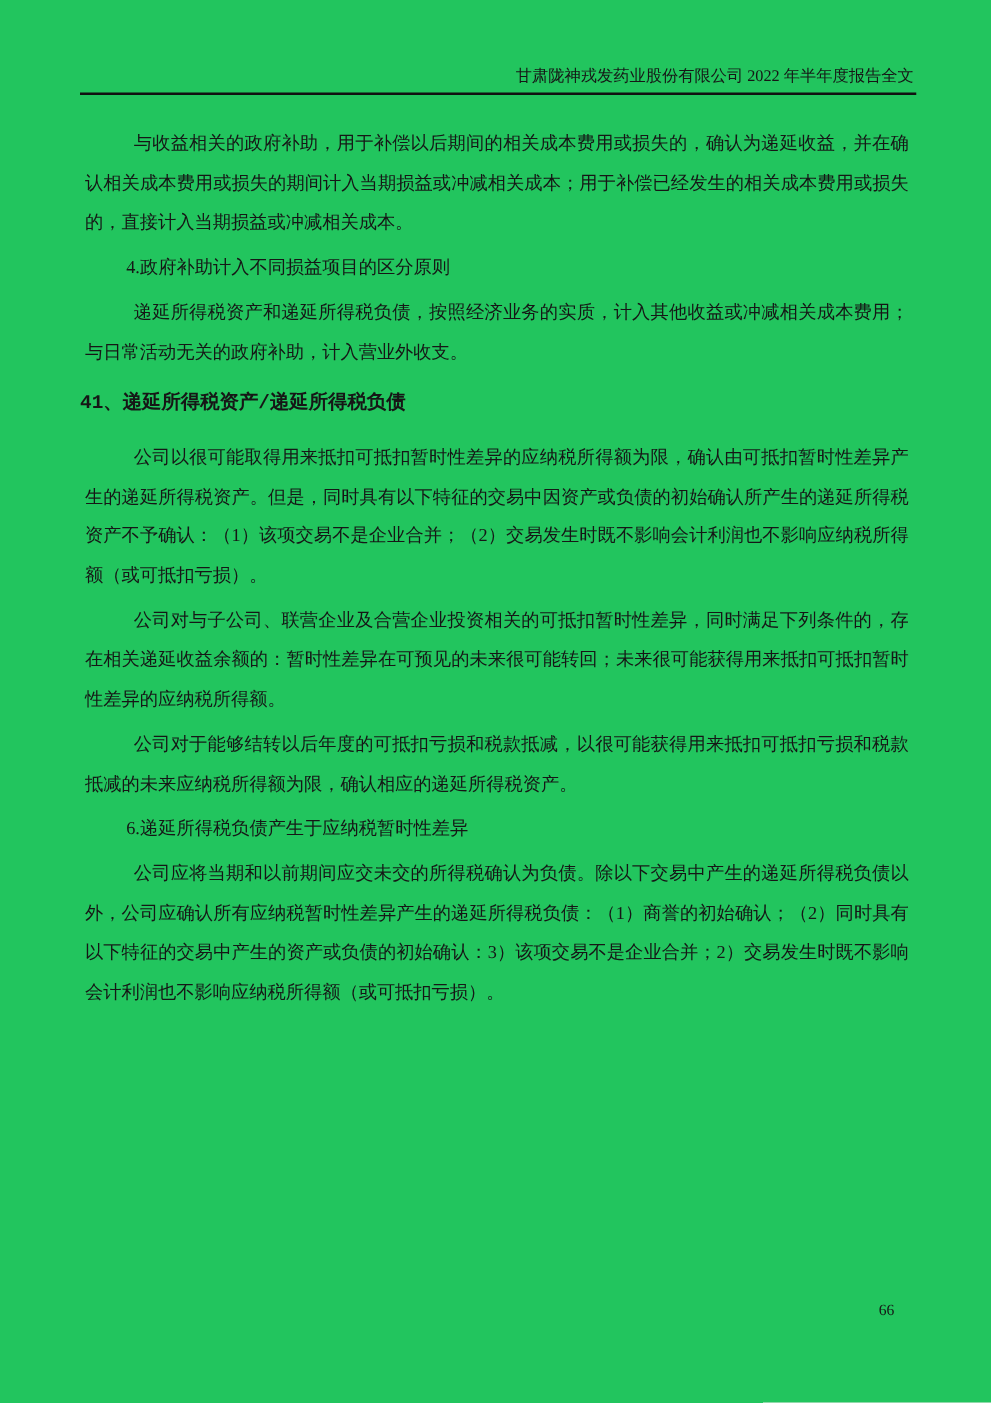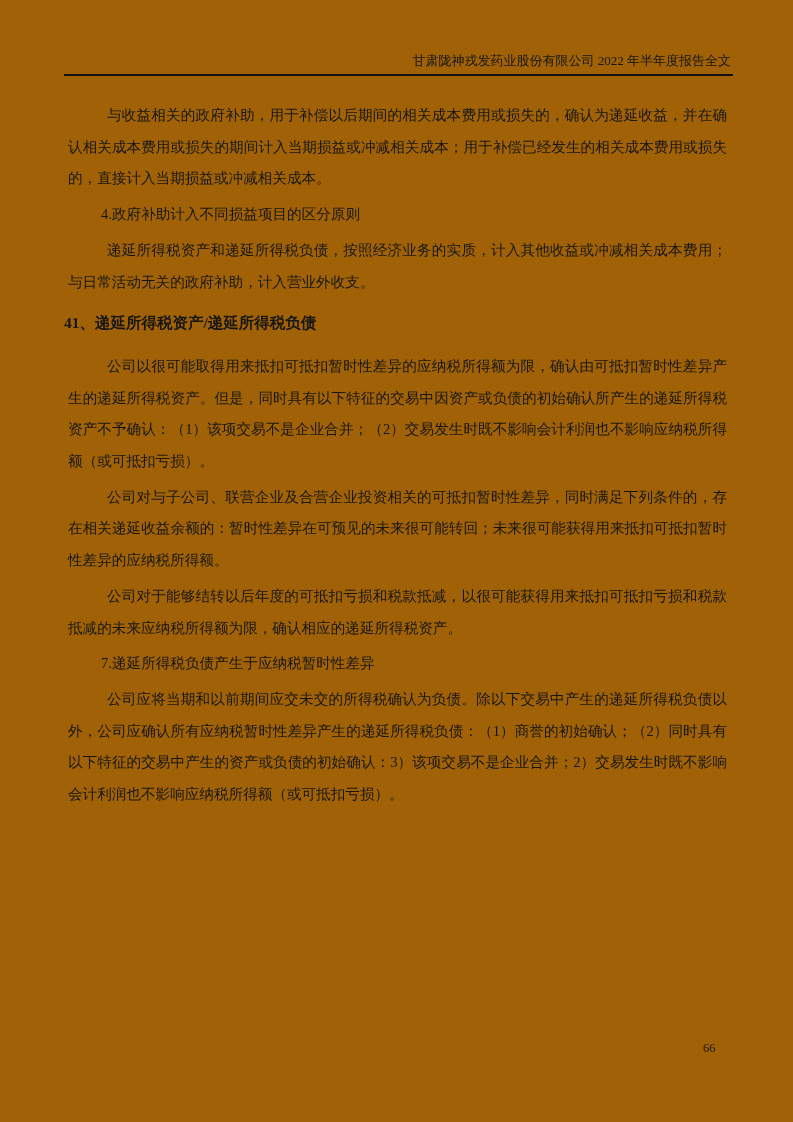--- a/index.html
+++ b/index.html
@@ -5,21 +5,21 @@
   html, body {
     margin: 0;
     padding: 0;
     background: #e8e8e8;
   }
   .page {
     position: relative;
     width: 793px;
     height: 1122px;
     margin: 0 auto;
-    background: #a16207;
+    background: #22c55e;
     font-family: "Liberation Serif", "DejaVu Serif", serif;
     color: #161616;
     overflow: hidden;
   }
   .page-header {
     position: absolute;
     top: 52px;
     left: 64px;
     right: 62px;
     text-align: right;
@@ -53,20 +53,21 @@
   }
   p.subhead {
     text-indent: 33px;
   }
   .section-heading {
     margin: 9px 0 12px 0;
     font-size: 15.5px;
     font-weight: bold;
     line-height: 31.7px;
     text-align: left;
+    font-family: Liberation Mono, monospace;
   }
   .page-number {
     position: absolute;
     top: 1040px;
     left: 703px;
     font-size: 12.5px;
     line-height: 16px;
   }
 </style>
 </head>
@@ -79,19 +80,19 @@
   <div class="header-rule"></div>
 
   <div class="content">
     <p class="para">与收益相关的政府补助，用于补偿以后期间的相关成本费用或损失的，确认为递延收益，并在确认相关成本费用或损失的期间计入当期损益或冲减相关成本；用于补偿已经发生的相关成本费用或损失的，直接计入当期损益或冲减相关成本。</p>
     <p class="subhead">4.政府补助计入不同损益项目的区分原则</p>
     <p class="para">递延所得税资产和递延所得税负债，按照经济业务的实质，计入其他收益或冲减相关成本费用；与日常活动无关的政府补助，计入营业外收支。</p>
     <h2 class="section-heading">41、递延所得税资产/递延所得税负债</h2>
     <p class="para">公司以很可能取得用来抵扣可抵扣暂时性差异的应纳税所得额为限，确认由可抵扣暂时性差异产生的递延所得税资产。但是，同时具有以下特征的交易中因资产或负债的初始确认所产生的递延所得税资产不予确认：（1）该项交易不是企业合并；（2）交易发生时既不影响会计利润也不影响应纳税所得额（或可抵扣亏损）。</p>
     <p class="para">公司对与子公司、联营企业及合营企业投资相关的可抵扣暂时性差异，同时满足下列条件的，存在相关递延收益余额的：暂时性差异在可预见的未来很可能转回；未来很可能获得用来抵扣可抵扣暂时性差异的应纳税所得额。</p>
     <p class="para">公司对于能够结转以后年度的可抵扣亏损和税款抵减，以很可能获得用来抵扣可抵扣亏损和税款抵减的未来应纳税所得额为限，确认相应的递延所得税资产。</p>
-    <p class="subhead">7.递延所得税负债产生于应纳税暂时性差异</p>
+    <p class="subhead">6.递延所得税负债产生于应纳税暂时性差异</p>
     <p class="para">公司应将当期和以前期间应交未交的所得税确认为负债。除以下交易中产生的递延所得税负债以外，公司应确认所有应纳税暂时性差异产生的递延所得税负债：（1）商誉的初始确认；（2）同时具有以下特征的交易中产生的资产或负债的初始确认：3）该项交易不是企业合并；2）交易发生时既不影响会计利润也不影响应纳税所得额（或可抵扣亏损）。</p>
   </div>
 
   <div class="page-number">66</div>
 
 </div>
 
 </body></html>

